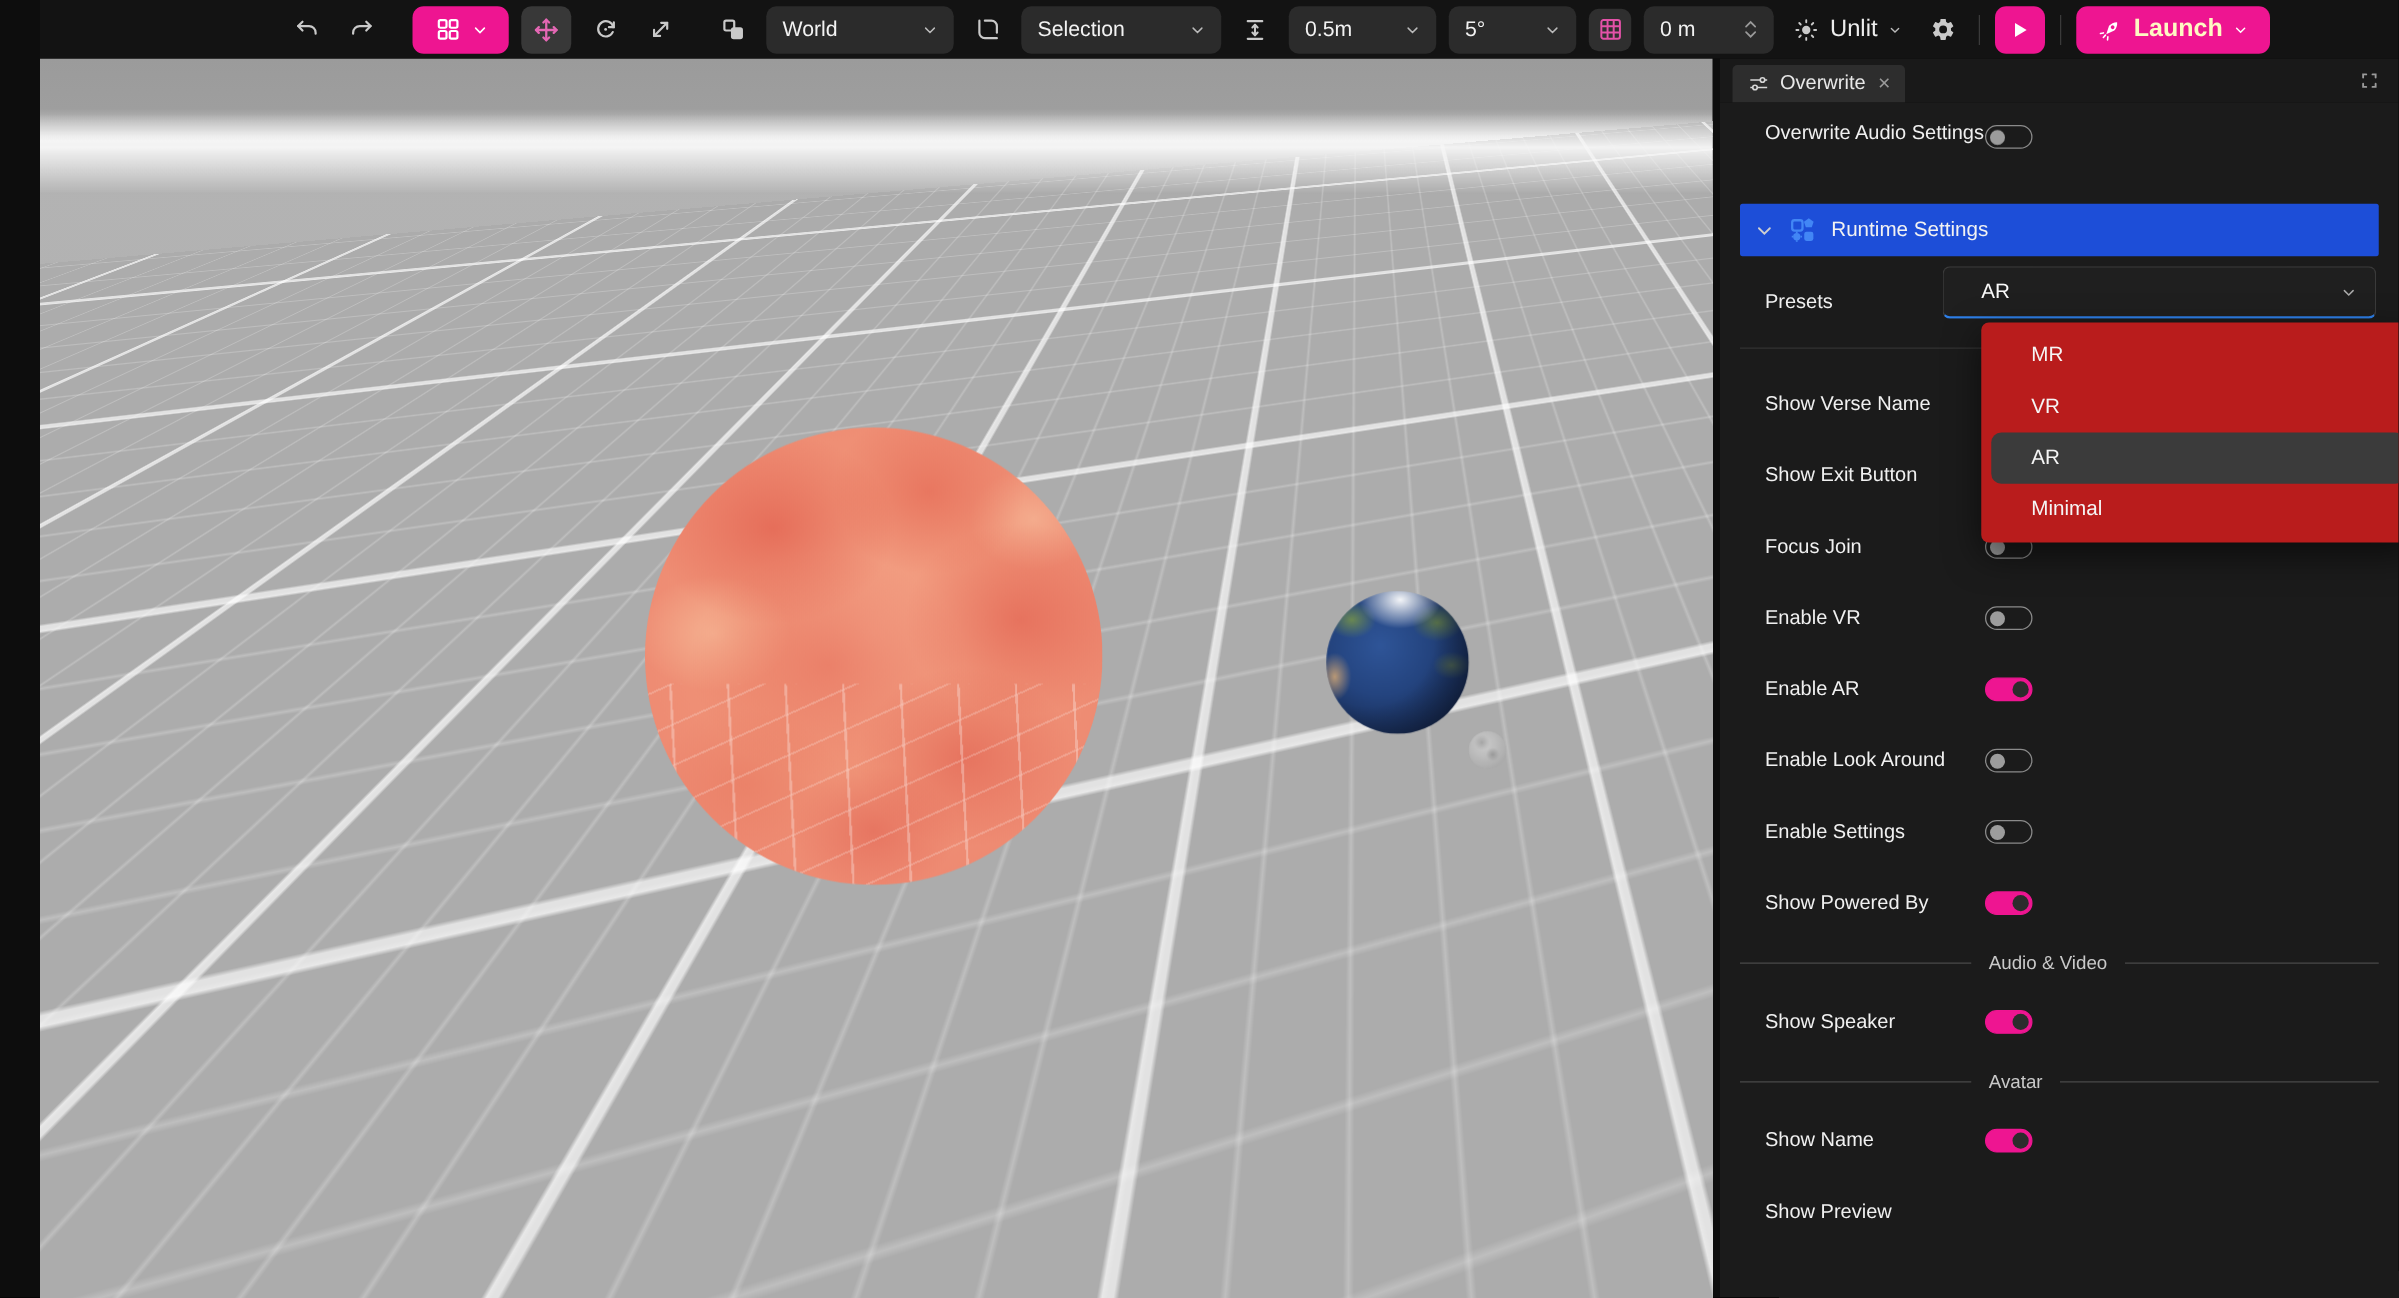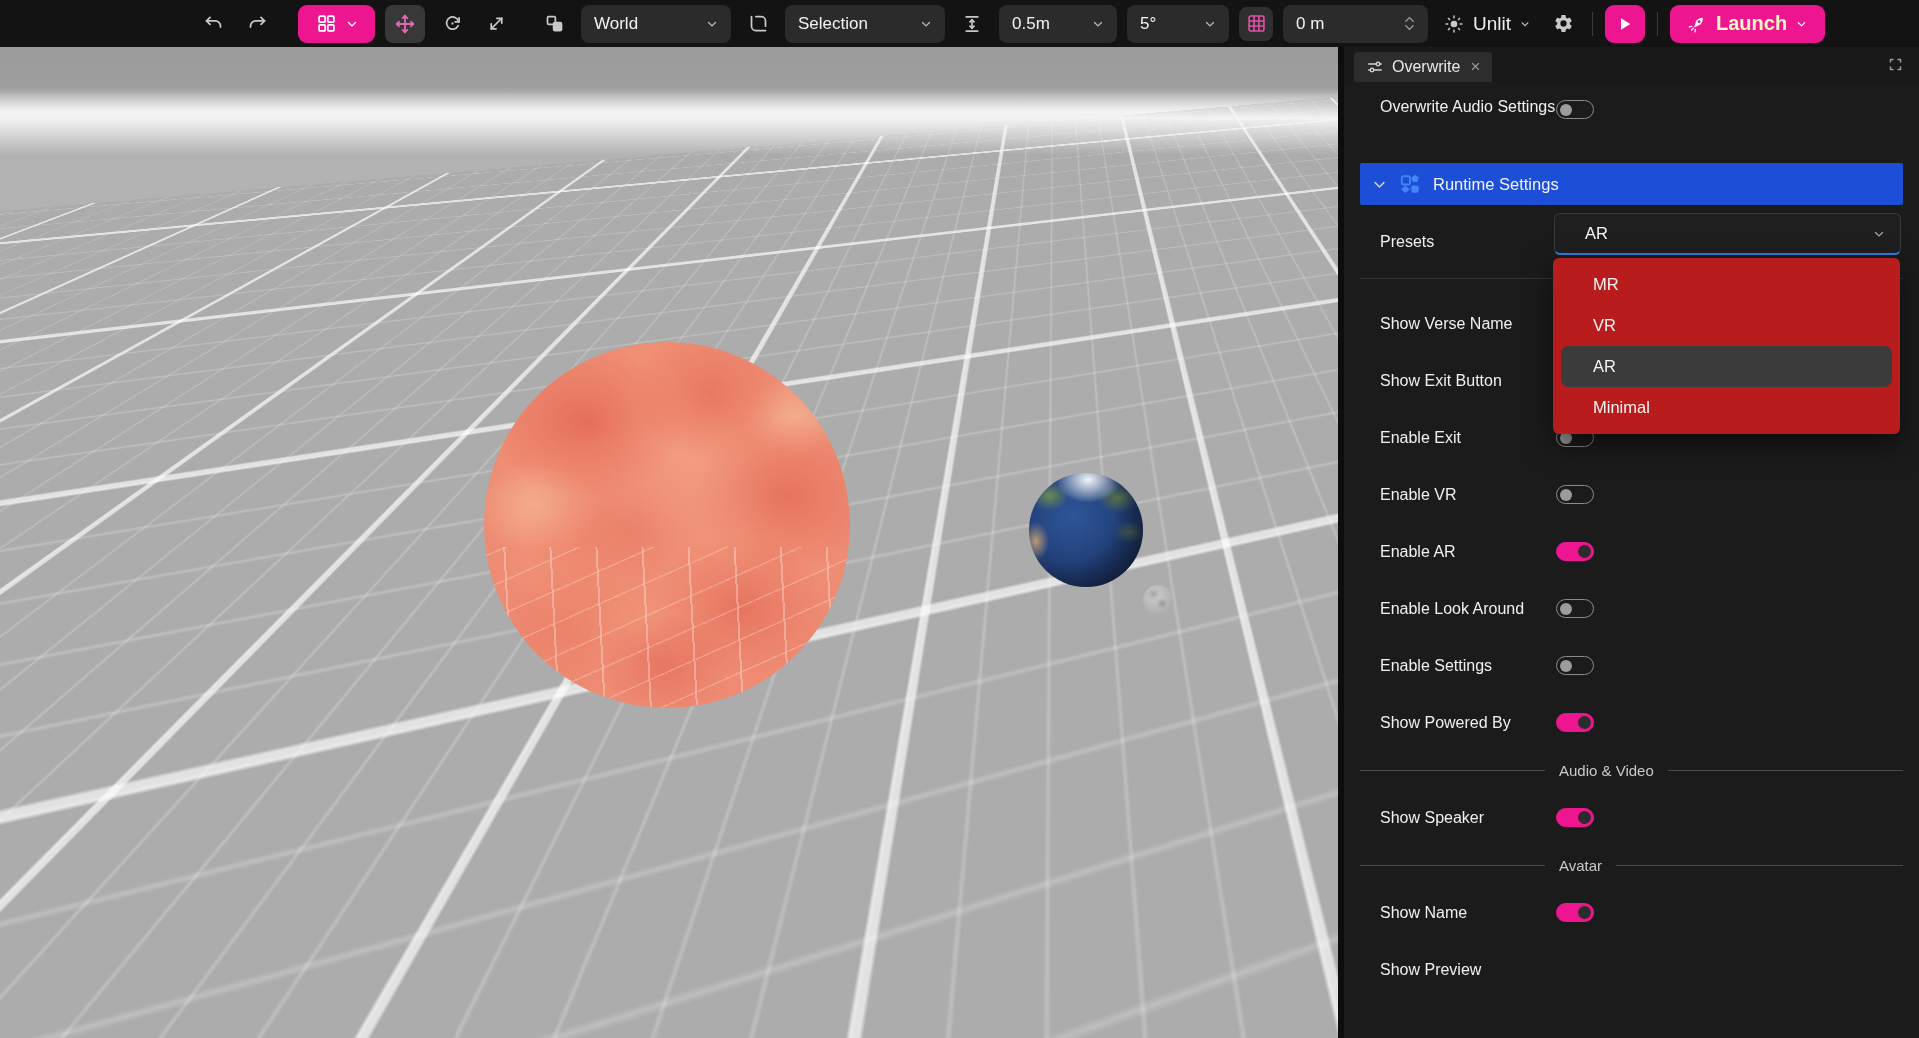--- a/index.html
+++ b/index.html
@@ -1,18 +1,18 @@
 <!DOCTYPE html>
 <html><head>
 <meta charset="utf-8">
 <style>
   * { margin:0; padding:0; box-sizing:border-box; }
   html,body { background:#000; }
   .app{ position:relative; width:1919px; height:1038px; overflow:hidden;
-        background:#0d0d0d; font-family:"Liberation Sans",sans-serif; color:#ededed; }
+        background:#0d0d0d; font-family:"Liberation Sans",sans-serif; color:#ededed;padding-left:32px; }
 
   
   .toolbar{ height:47px; background:#131313; display:flex; align-items:center; padding-left:196px; }
   .tb-group{ display:flex; align-items:center; gap:10px; }
   .tb-icon-btn{ width:34px; height:34px; display:flex; align-items:center; justify-content:center;
                 border-radius:8px; cursor:pointer; }
   .tb-divider{ width:1px; height:24px; background:#3a3a3a; margin:0 12px; }
   .pill{ height:38px; background:#2b2b2b; border-radius:8px; display:flex; align-items:center;
          padding:0 13px; gap:10px; font-size:17px; color:#f2f2f2; cursor:pointer; }
   .pill .spacer{ flex:1; }
@@ -231,21 +231,21 @@
         <svg class="chev" viewBox="0 0 24 24" fill="none" stroke="#bbb" stroke-width="2.4" stroke-linecap="round">
             <path d="M5 9l7 7 7-7"></path>
           </svg>
       </div>
       <div class="tb-icon-btn" style="background:#2f2f2f">
         <svg width="21" height="21" viewBox="0 0 24 24" fill="none" stroke="#e352a8" stroke-width="1.8">
             <rect x="3.5" y="3.5" width="17" height="17" rx="2"></rect>
             <path d="M9.2 3.5v17M14.8 3.5v17M3.5 9.2h17M3.5 14.8h17"></path>
           </svg>
       </div>
-      <div class="pill" style="width:145px">
+      <div class="pill" style="width:104px">
         <span>0 m</span>
         <span class="stepper-chevs">
           <svg width="11" height="8" viewBox="0 0 24 16" fill="none" stroke="#9a9a9a" stroke-width="3" stroke-linecap="round">
               <path d="M4 13 12 5l8 8"></path>
             </svg>
           <svg width="11" height="8" viewBox="0 0 24 16" fill="none" stroke="#9a9a9a" stroke-width="3" stroke-linecap="round">
               <path d="M4 3l8 8 8-8"></path>
             </svg>
         </span>
       </div>
@@ -407,21 +407,21 @@
                 <div class="knob"></div>
               </div>
   </div>
             <div class="prow">
     <div class="plabel">Show Exit Button</div>
     <div class="toggle">
                 <div class="knob"></div>
               </div>
   </div>
             <div class="prow">
-    <div class="plabel">Enable Exit</div>
+    <div class="plabel">Focus Join</div>
     <div class="toggle">
                 <div class="knob"></div>
               </div>
   </div>
             <div class="prow">
     <div class="plabel">Enable VR</div>
     <div class="toggle">
                 <div class="knob"></div>
               </div>
   </div>

